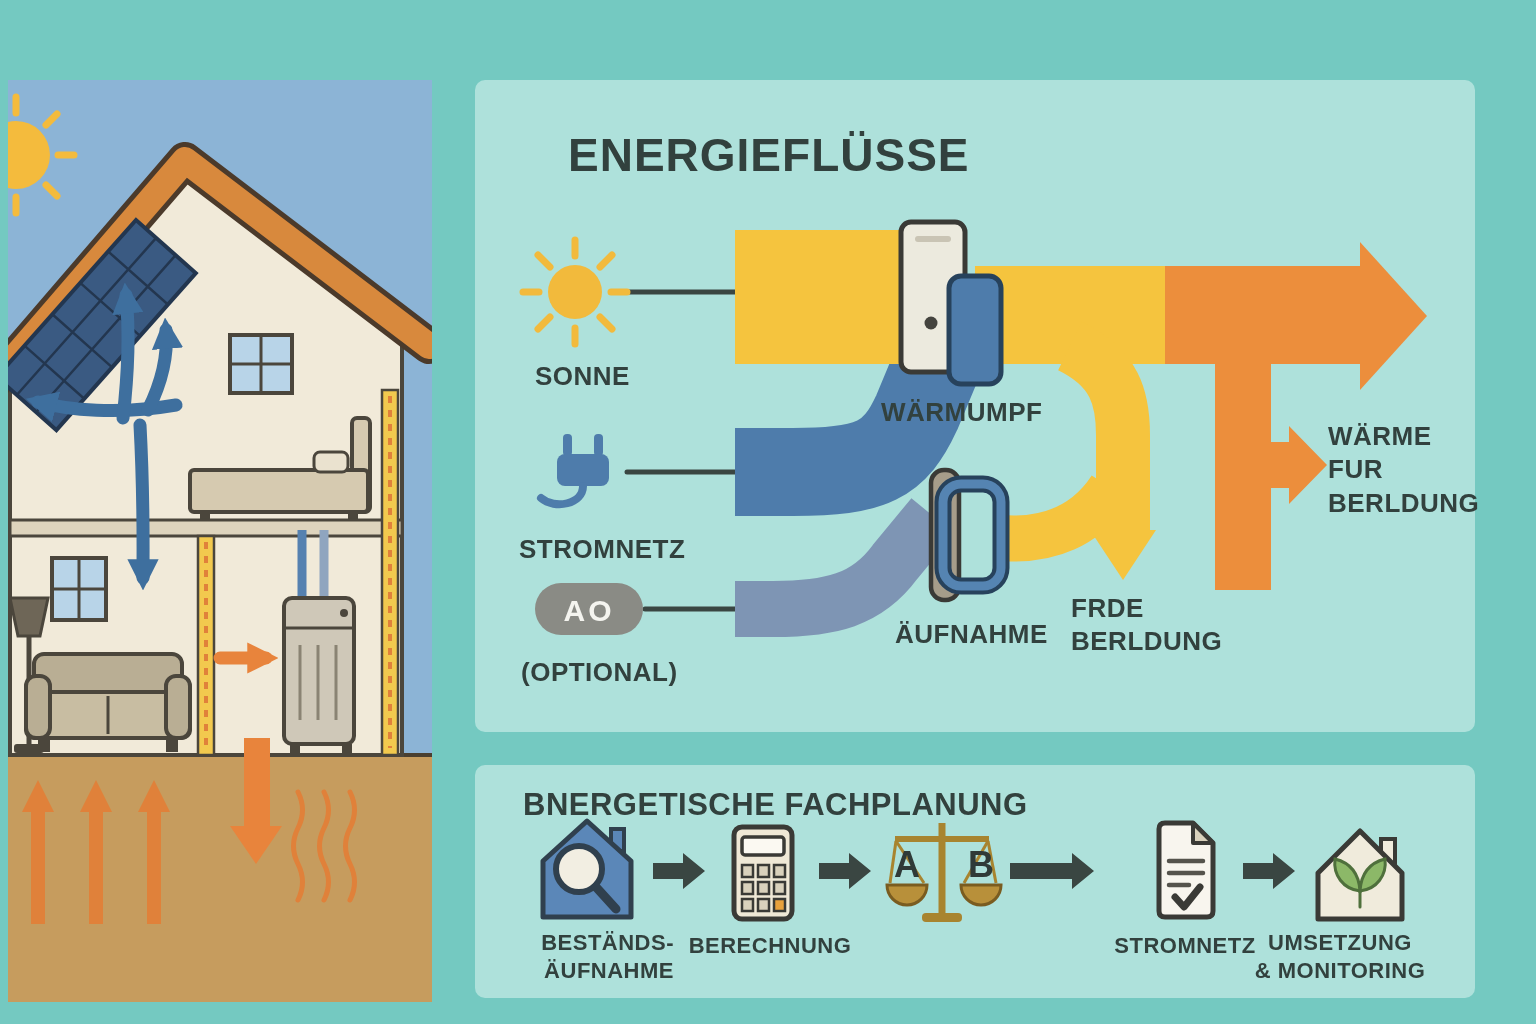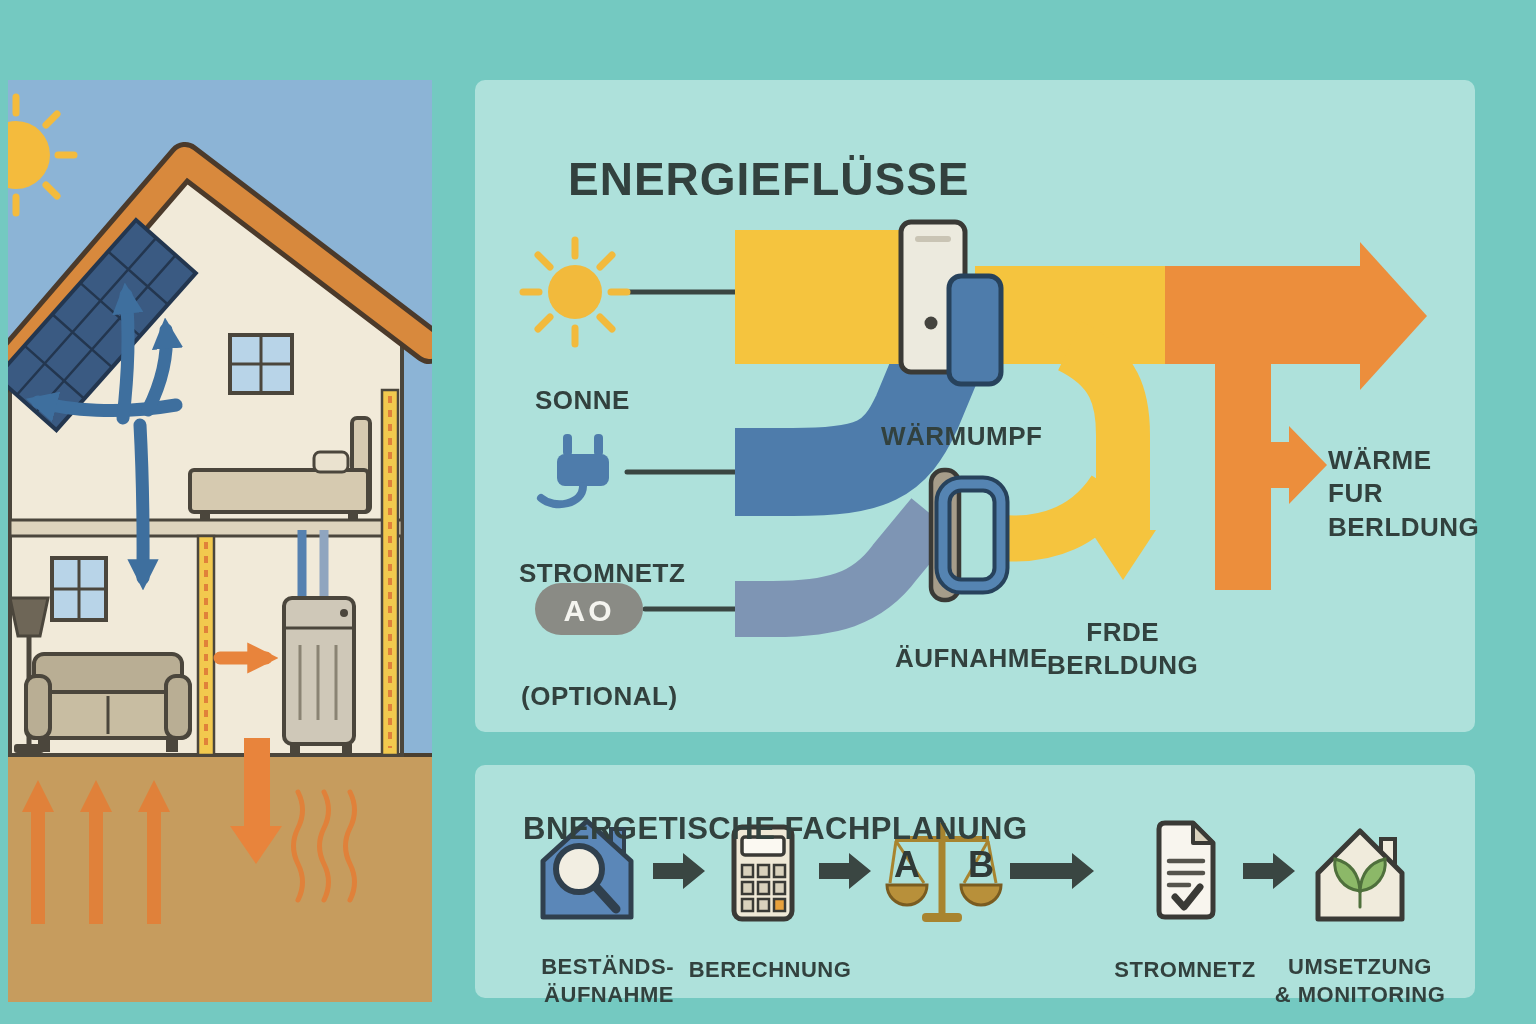--- a/index.html
+++ b/index.html
@@ -7,21 +7,21 @@
   .stage {
     position:relative; width:1536px; height:1024px; overflow:hidden;
     background:#74c9c1; font-family:"Liberation Sans", sans-serif; color:#32413e;
   }
   .panel { position:absolute; background:#aee1db; border-radius:10px; }
   #house-panel { left:8px; top:80px; width:424px; height:922px; background:transparent; border-radius:0; }
   #energy-panel { left:475px; top:80px; width:1000px; height:652px; }
   #planning-panel { left:475px; top:765px; width:1000px; height:233px; }
   .lbl {
     position:absolute; font-weight:700; color:#32413e;
-    white-space:pre-line; line-height:1.28; letter-spacing:0.5px;margin-top:24px;
+    white-space:pre-line; line-height:1.28; letter-spacing:0.5px;
   }
   .ctr { text-align:center; }
   svg { position:absolute; left:0; top:0; display:block; }
 </style>
 </head>
 <body>
 
 <div class="stage">
 
   <div class="panel" id="house-panel">
@@ -196,21 +196,21 @@
         <text x="114" y="541" text-anchor="middle" font-family="Liberation Sans, sans-serif" font-size="30" font-weight="bold" fill="#f4f4ef" letter-spacing="3">AO</text>
       </g>
     </svg>
 
     <div class="lbl" style="left:93px; top:46px; font-size:46px; letter-spacing:1px;">ENERGIEFLÜSSE</div>
     <div class="lbl" style="left:60px; top:280px; font-size:26px;">SONNE</div>
     <div class="lbl" style="left:44px; top:453px; font-size:26px;">STROMNETZ</div>
     <div class="lbl" style="left:46px; top:576px; font-size:26px;">(OPTIONAL)</div>
     <div class="lbl" style="left:406px; top:316px; font-size:26px;">WÄRMUMPF</div>
     <div class="lbl" style="left:420px; top:538px; font-size:26px;">ÄUFNAHME</div>
-    <div class="lbl" style="left:572px; top:512px; font-size:26px;text-align:center;">FRDE
+    <div class="lbl" style="left:596px; top:512px; font-size:26px;">FRDE
 BERLDUNG</div>
     <div class="lbl" style="left:853px; top:340px; font-size:26px;">WÄRME
 FUR
 BERLDUNG</div>
   </div>
 
   <div class="panel" id="planning-panel">
     <svg width="1000" height="233" viewBox="0 0 1000 233">
 
       <g>
@@ -278,17 +278,17 @@
         <path d="M885,126 C902,124 912,110 910,94 C894,98 886,110 885,126 Z" fill="#8cb868" stroke="#4f703c" stroke-width="3"></path>
         <line x1="885" y1="126" x2="885" y2="142" stroke="#4f703c" stroke-width="3" stroke-linecap="round"></line>
       </g>
     </svg>
 
     <div class="lbl" style="left:48px; top:20px; font-size:31px;">BNERGETISCHE FACHPLANUNG</div>
     <div class="lbl ctr" style="left:27px;  top:164px; width:172px; font-size:22px;text-align:right;">BESTÄNDS-
 ÄUFNAHME</div>
     <div class="lbl ctr" style="left:208px; top:167px; width:174px; font-size:22px;">BERECHNUNG</div>
     <div class="lbl ctr" style="left:623px; top:167px; width:174px; font-size:22px;">STROMNETZ</div>
-    <div class="lbl ctr" style="left:793px; top:164px; width:184px; font-size:22px;">UMSETZUNG
+    <div class="lbl ctr" style="left:773px; top:164px; width:184px; font-size:22px;">UMSETZUNG
 &amp; MONITORING</div>
   </div>
 
 </div>
 
 </body></html>

